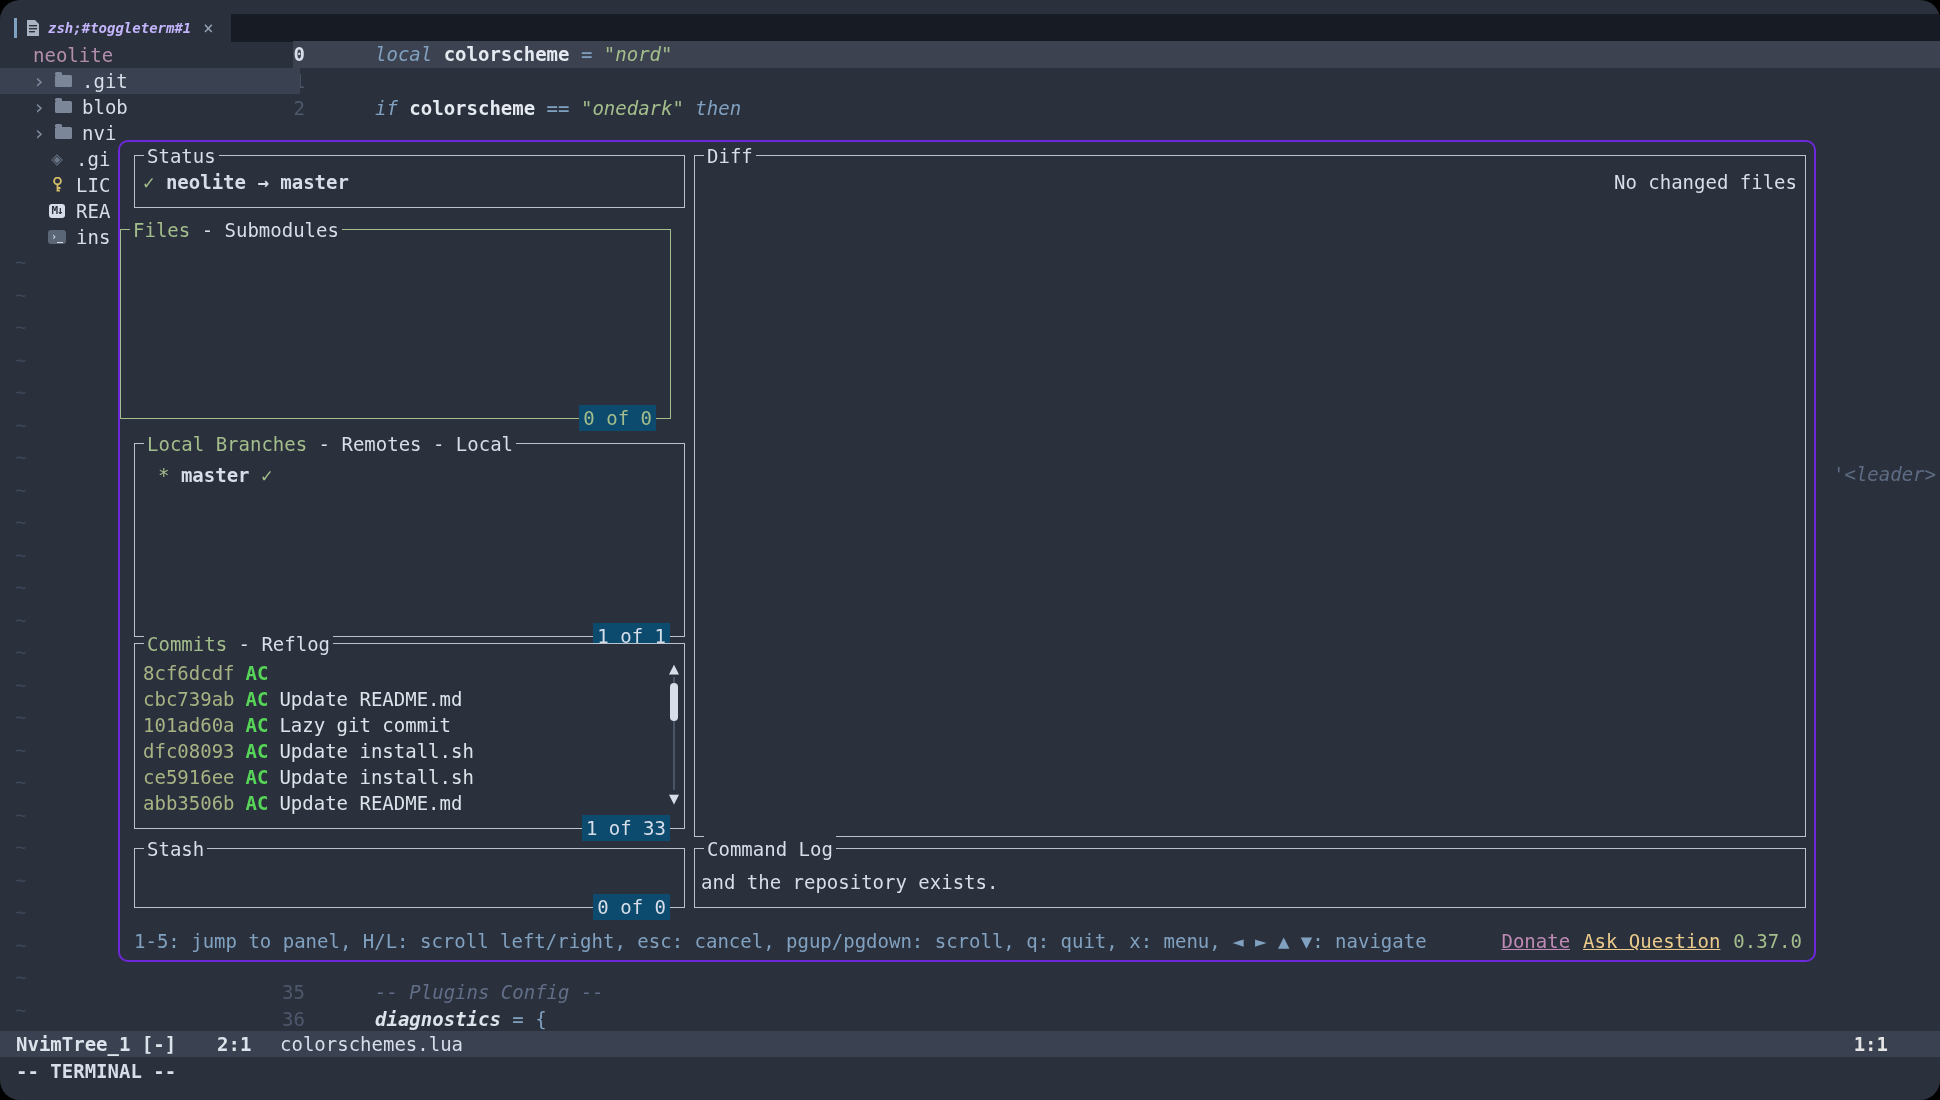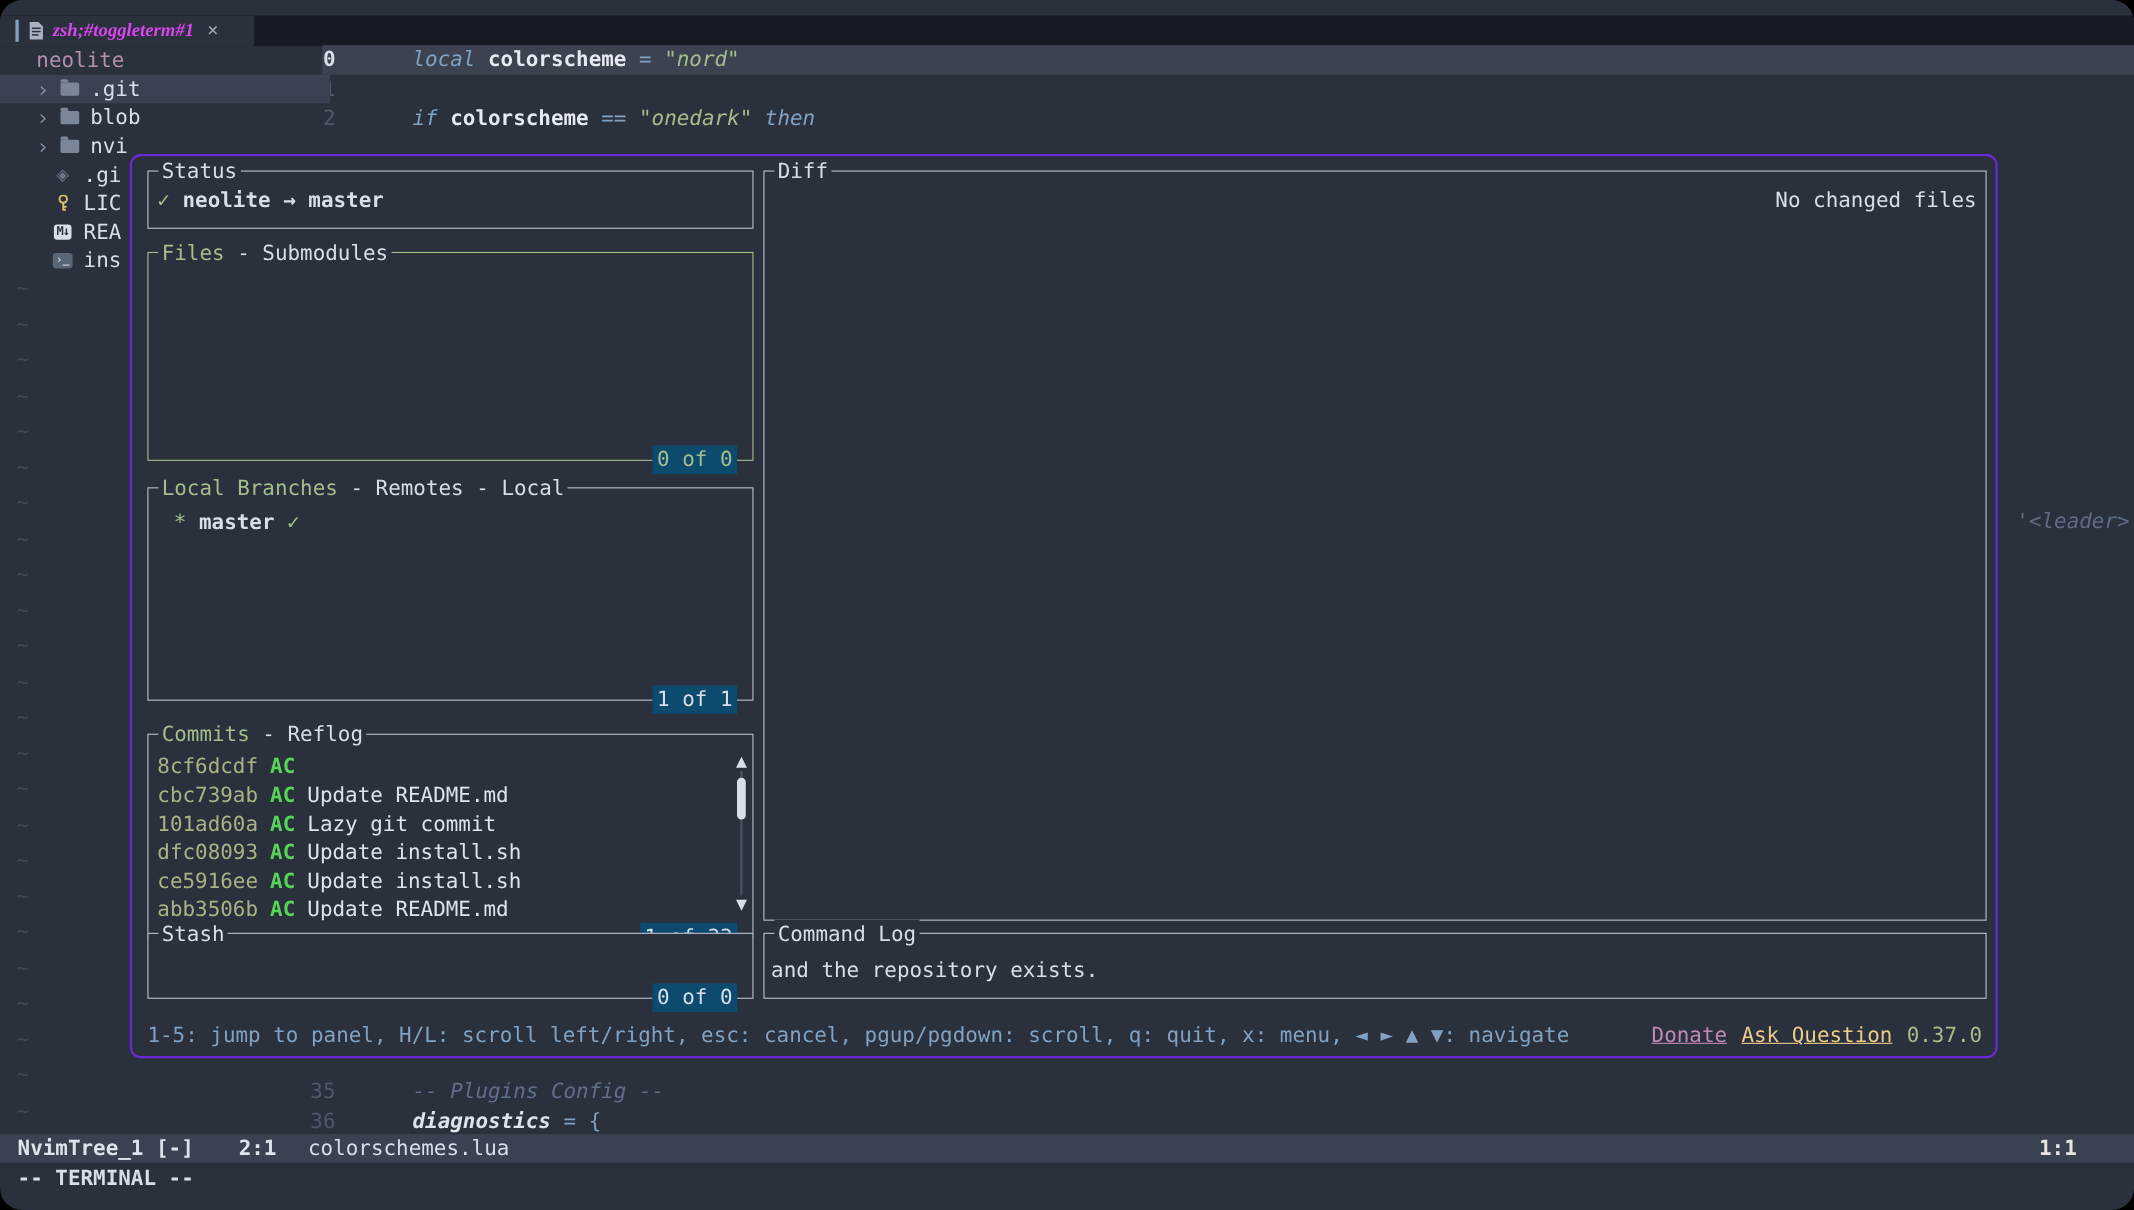--- a/index.html
+++ b/index.html
@@ -4,21 +4,21 @@
 <style>
   html,body{margin:0;padding:0;background:#000;}
   body{width:1940px;height:1100px;position:relative;font-family:"DejaVu Sans Mono","DejaVu Sans",monospace;}
   #app{position:absolute;inset:0;background:#2b313c;border-radius:20px;overflow:hidden;color:#d8dee9;font-size:19px;}
 
   
   .tabline{position:absolute;left:0;right:0;top:14px;height:28px;background:#171b24;}
   .tab-active{position:absolute;left:0;top:0;width:231px;height:28px;background:#2b313c;display:flex;align-items:center;}
   .tab-indicator{width:3px;height:20px;background:#81a1c1;margin-left:14px;}
   .tab-file-icon{margin-left:9px;display:inline-flex;}
-  .tab-label{margin-left:8px;font-style:italic;font-weight:bold;font-size:17px;color:#d946ef;white-space:pre;font-family:Liberation Serif, serif;}
+  .tab-label{margin-left:8px;font-style:italic;font-weight:bold;font-size:14px;color:#c4b5fd;white-space:pre;}
   .tab-close{margin-left:12px;color:#9aa5b5;font-size:17px;cursor:pointer;}
 
   
   .tree{position:absolute;left:0;top:42px;width:300px;z-index:1;}
   .tree-root{color:#b48ead;padding-left:33px;height:26px;line-height:26px;}
   .tree-row{height:26px;display:flex;align-items:center;}
   .tree-row.sel{background:#3a4150;}
   .chev{width:14px;margin-left:33px;color:#7f8ca0;font-size:20px;line-height:26px;}
   .tree-row.filerow .icon-slot{margin-left:47px;}
   .tree-row.dirrow .icon-slot{margin-left:6px;}
@@ -60,23 +60,23 @@
   .panel{position:absolute;border:1px solid #b9c2cf;background:#2b313c;}
   .panel.active{border-color:#a3be8c;}
   .panel-title{position:absolute;top:-13px;left:9px;background:#2b313c;padding:0 3px;height:26px;line-height:26px;white-space:pre;}
   .pt-main{color:#d8dee9;}
   .panel.green-title .pt-main{color:#a3be8c;}
   .pt-sub{color:#d8dee9;}
   .panel-counter{position:absolute;bottom:-13px;right:14px;background:#0c4a6e;padding:0 4px;height:26px;line-height:26px;color:#d8dee9;white-space:pre;}
   .panel.active .panel-counter{color:#a3be8c;}
 
   .p-status{left:14px;top:13px;width:549px;height:51px;}
-  .p-files{left:14px;top:87px;width:549px;height:188px;}
+  .p-files{left:0;top:87px;width:549px;height:188px;}
   .p-branches{left:14px;top:301px;width:549px;height:192px;}
-  .p-commits{left:14px;top:501px;width:549px;height:184px;margin-top:24px;}
+  .p-commits{left:14px;top:501px;width:549px;height:184px;}
   .p-stash{left:14px;top:706px;width:549px;height:58px;}
   .p-diff{left:574px;top:13px;width:1110px;height:680px;text-align:right;}
   .p-log{left:574px;top:706px;width:1110px;height:58px;}
 
   .panel-body{position:absolute;left:8px;top:14px;right:8px;white-space:pre;color:#d8dee9;line-height:26px;}
   .green{color:#a3be8c;}
   .bold{font-weight:bold;}
   .branch-line{top:18px;left:23px;}
 
   .commit-rows{position:absolute;left:8px;top:16px;right:26px;}

